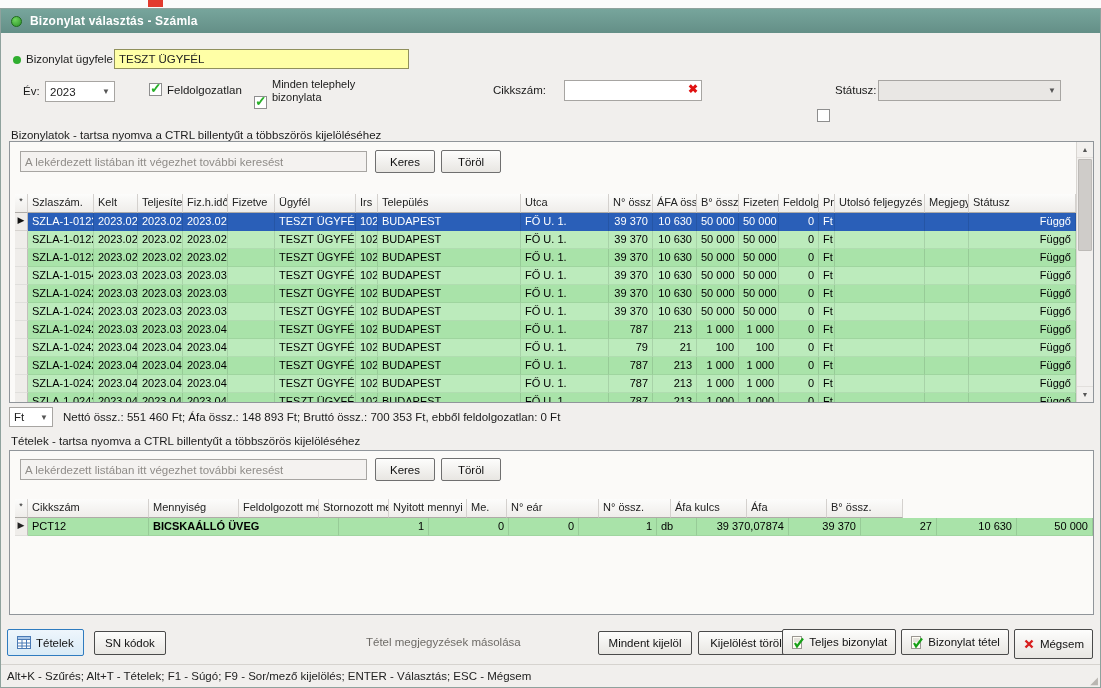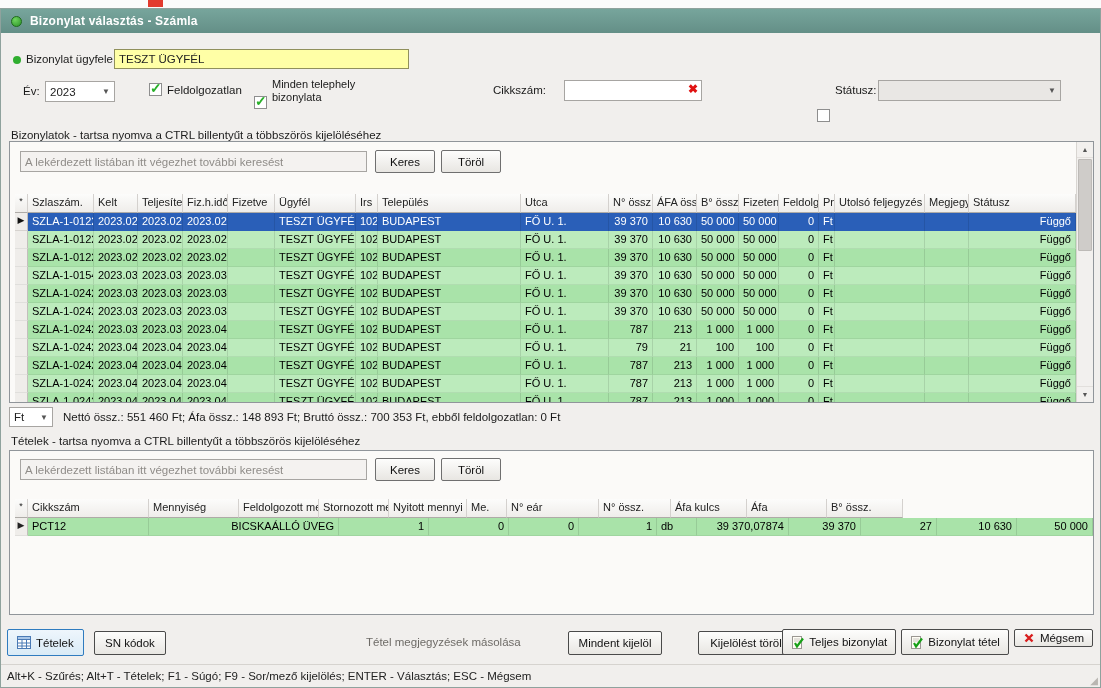--- a/index.html
+++ b/index.html
@@ -399,21 +399,21 @@
             <div class="g-cell" style="width: 40px; text-align: left;">Me.</div>
             <div class="g-cell" style="width: 92px; text-align: left;">N° eár</div>
             <div class="g-cell" style="width: 72px; text-align: left;">N° össz.</div>
             <div class="g-cell" style="width: 76px; text-align: left;">Áfa kulcs</div>
             <div class="g-cell" style="width: 80px; text-align: left;">Áfa</div>
             <div class="g-cell" style="width: 76px; text-align: left;">B° össz.</div>
           </div>
           <div class="g-row g-green">
             <div class="g-cell g-ind" style="width: 13px; text-align: center;">▶</div>
             <div class="g-cell" style="width: 121px; text-align: left;">PCT12</div>
-            <div class="g-cell" style="width: 190px; text-align: right;">BICSKAÁLLÓ ÜVEG</div>
+            <div class="g-cell" style="width: 190px; text-align: left; font-weight: bold;">BICSKAÁLLÓ ÜVEG</div>
             <div class="g-cell" style="width: 90px; text-align: right;">1</div>
             <div class="g-cell" style="width: 80px; text-align: right;">0</div>
             <div class="g-cell" style="width: 70px; text-align: right;">0</div>
             <div class="g-cell" style="width: 78px; text-align: right;">1</div>
             <div class="g-cell" style="width: 40px; text-align: left;">db</div>
             <div class="g-cell" style="width: 92px; text-align: right;">39 370,07874</div>
             <div class="g-cell" style="width: 72px; text-align: right;">39 370</div>
             <div class="g-cell" style="width: 76px; text-align: right;">27</div>
             <div class="g-cell" style="width: 80px; text-align: right;">10 630</div>
             <div class="g-cell" style="width: 76px; text-align: right;">50 000</div>
@@ -432,21 +432,21 @@
         </svg>
       <span>Tételek</span>
     </button>
     <button class="abs btn btn-dark" style="left:93px;top:598px;height:24px;padding:0 10px;">
       <span>SN kódok</span>
     </button>
 
     <div class="abs checkbox" style="left:347px;top:602px;"></div>
     <label class="abs lbl" style="left:365px;top:603px;color:#6e6b67;">Tétel megjegyzések másolása</label>
 
-    <button class="abs btn btn-dark" style="left:567px;top:598px;width:94px;height:24px;">Mindent kijelöl</button>
+    <button class="abs btn btn-dark" style="left:597px;top:598px;width:94px;height:24px;">Mindent kijelöl</button>
     <button class="abs btn btn-dark" style="left:697px;top:598px;width:96px;height:24px;">Kijelölést töröl</button>
 
     <div class="abs" style="right:7px;top:596px;display:flex;gap:5px;">
       <button class="btn btn-dark" style="height:26px;padding:0 8px;">
         <svg width="13" height="13" viewBox="0 0 13 13">
             <rect x="1.5" y="0.5" width="9" height="12" fill="#fffdf5" stroke="#9a9792"></rect>
             <line x1="3" y1="3" x2="9" y2="3" stroke="#c9c6c0"></line>
             <line x1="3" y1="5" x2="9" y2="5" stroke="#c9c6c0"></line>
             <path d="M4 7 L6 10.5 L12 2.5" fill="none" stroke="#17a017" stroke-width="2.2"></path>
           </svg>
@@ -454,21 +454,21 @@
       </button>
       <button class="btn btn-dark" style="height:26px;padding:0 8px;">
         <svg width="13" height="13" viewBox="0 0 13 13">
             <rect x="1.5" y="0.5" width="9" height="12" fill="#fffdf5" stroke="#9a9792"></rect>
             <line x1="3" y1="3" x2="9" y2="3" stroke="#c9c6c0"></line>
             <line x1="3" y1="5" x2="9" y2="5" stroke="#c9c6c0"></line>
             <path d="M4 7 L6 10.5 L12 2.5" fill="none" stroke="#17a017" stroke-width="2.2"></path>
           </svg>
         <span>Bizonylat tétel</span>
       </button>
-      <button class="btn btn-dark" style="height:18px;padding:0 8px;">
+      <button class="btn btn-dark" style="height:30px;padding:0 8px;">
         <svg width="12" height="12" viewBox="0 0 12 12">
             <path d="M2.5 2.5 L9.5 9.5 M9.5 2.5 L2.5 9.5" stroke="#d81e1e" stroke-width="2.4"></path>
           </svg>
         <span>Mégsem</span>
       </button>
     </div>
 
     <div class="abs statusbar" style="left:0;right:0;top:631px;bottom:0;">
       <span class="abs" style="left:6px;top:5px;">Alt+K - Szűrés; Alt+T - Tételek; F1 - Súgó; F9 - Sor/mező kijelölés; ENTER - Választás; ESC - Mégsem</span>
       <span class="abs" style="right:2px;bottom:1px;color:#b9b6b2;font-size:10px;">◢</span>

